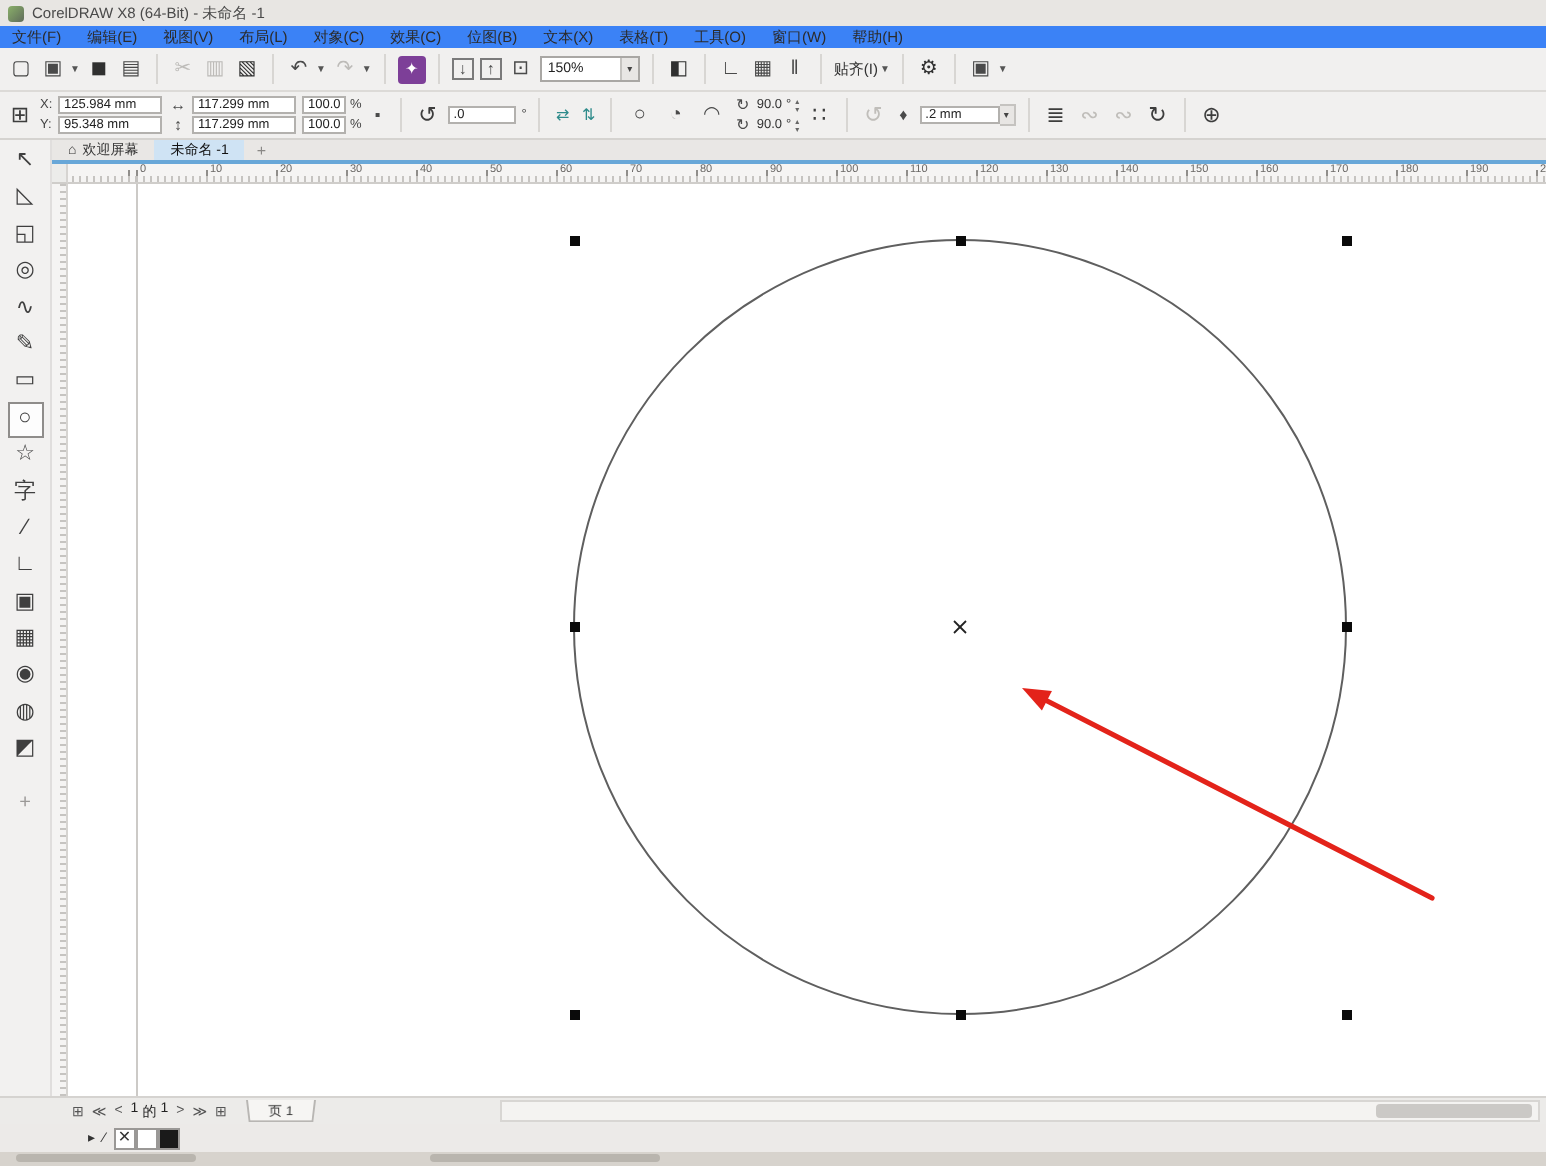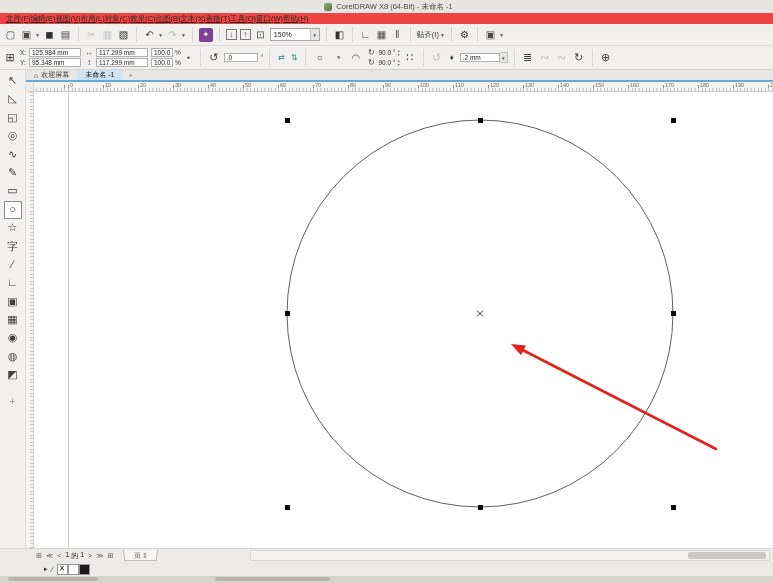--- a/index.html
+++ b/index.html
@@ -1,26 +1,26 @@
 <!DOCTYPE html>
 <html><head>
 <meta charset="utf-8">
 <style>
   * { box-sizing: border-box; margin: 0; padding: 0; }
   html,body { width: 773px; height: 583px; overflow: hidden; }
   body { position: relative; font-family: "Liberation Sans", sans-serif; background: #fff; color: #222; }
 
   
   #titlebar { position:absolute; left:0; top:0; width:773px; height:13px; background:#e8e6e3;
-              display:flex; align-items:center; gap:4px; padding-left:4px; font-size:7.5px; color:#4a4a4a;justify-content:center; }
+              display:flex; align-items:center; gap:4px; padding-left:4px; font-size:7.5px; color:#4a4a4a; }
   #app-icon { width:8px; height:8px; background:linear-gradient(135deg,#8ab06a,#5f6b5a); border-radius:2px; }
 
   
-  #menubar { position:absolute; left:0; top:13px; width:773px; height:11px; background:#ef4444;
-             display:flex; align-items:center; padding-left:6px; font-size:7.5px; color:#2b2b2b;text-decoration:underline; }
+  #menubar { position:absolute; left:0; top:13px; width:773px; height:11px; background:#3b82f6;
+             display:flex; align-items:center; gap:13px; padding-left:6px; font-size:7.5px; color:#2b2b2b; }
   .menu-item { cursor:default; }
 
   
   #toolbar1 { position:absolute; left:0; top:24px; width:773px; height:22px; background:#f1f0ef;
               border-bottom:1px solid #dcdad7; display:flex; align-items:center; gap:3px; padding-left:4px; }
   .tb-icon { display:inline-block; width:13px; height:14px; line-height:14px; text-align:center;
              font-size:10px; color:#4a4a4a; }
   .tb-icon.dark { color:#303030; }
   .tb-icon.disabled { color:#bdbbb8; }
   .tb-icon.purple { background:#7d3f98; color:#fff; border-radius:2px; font-size:8px; width:14px; }

